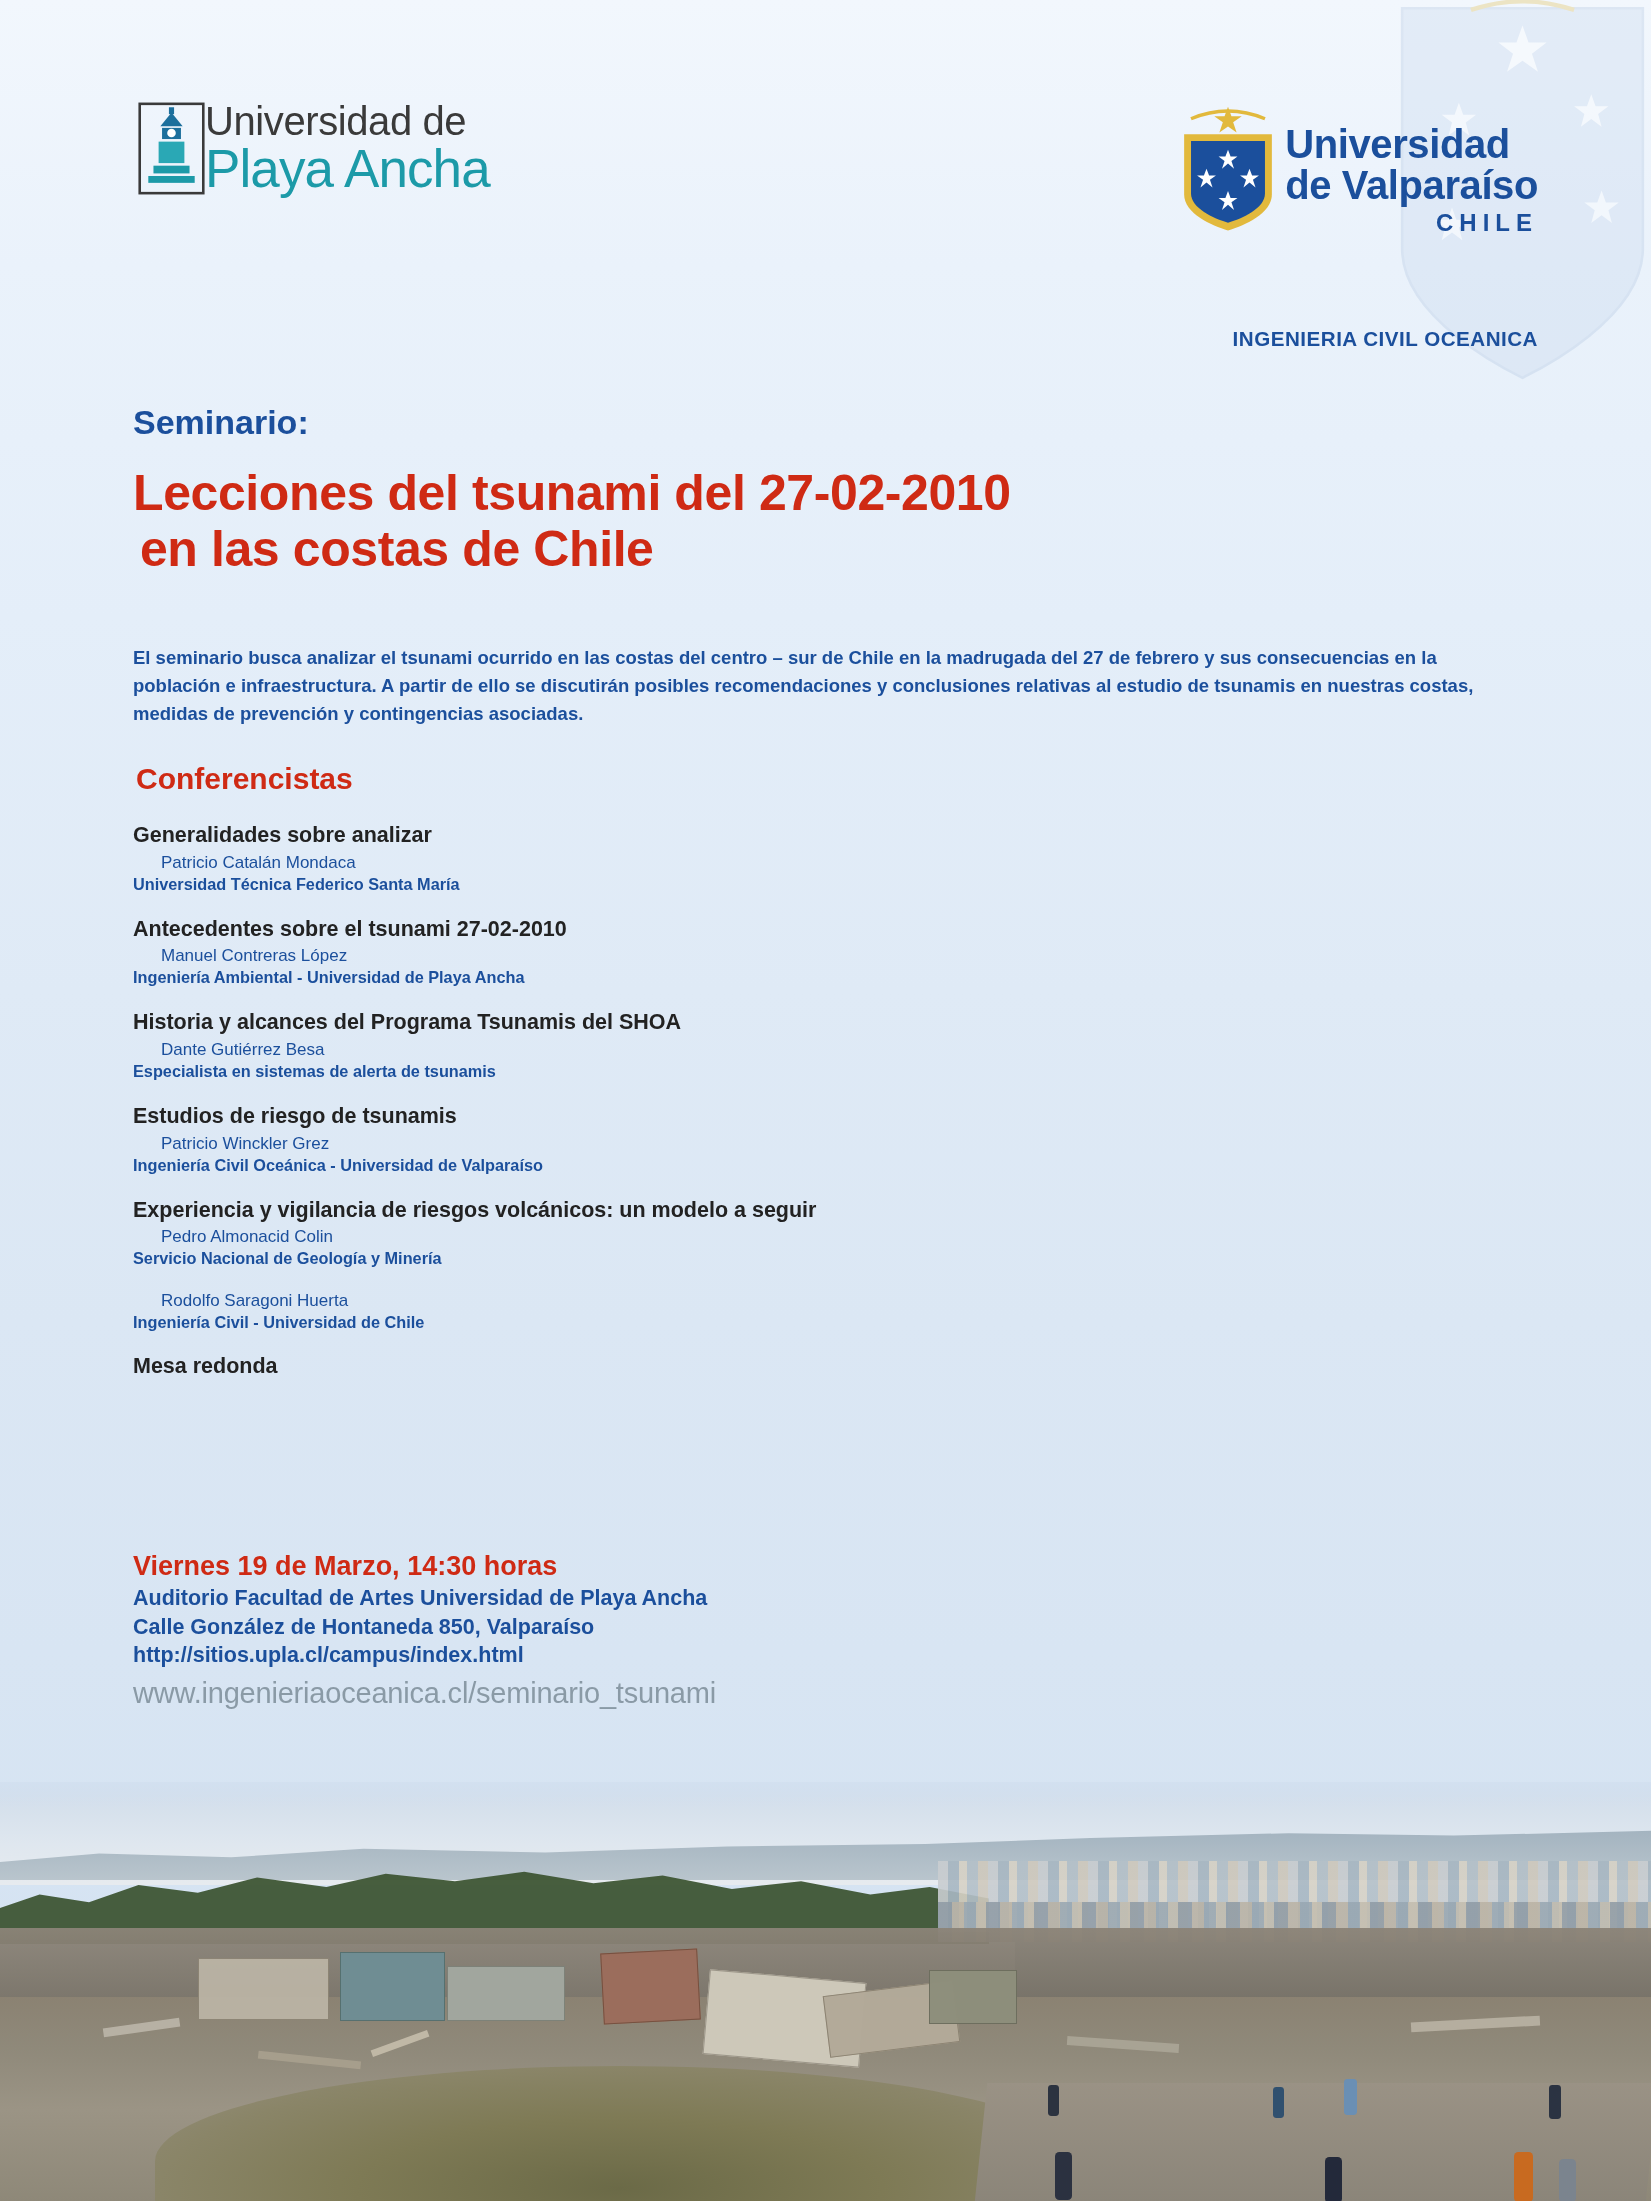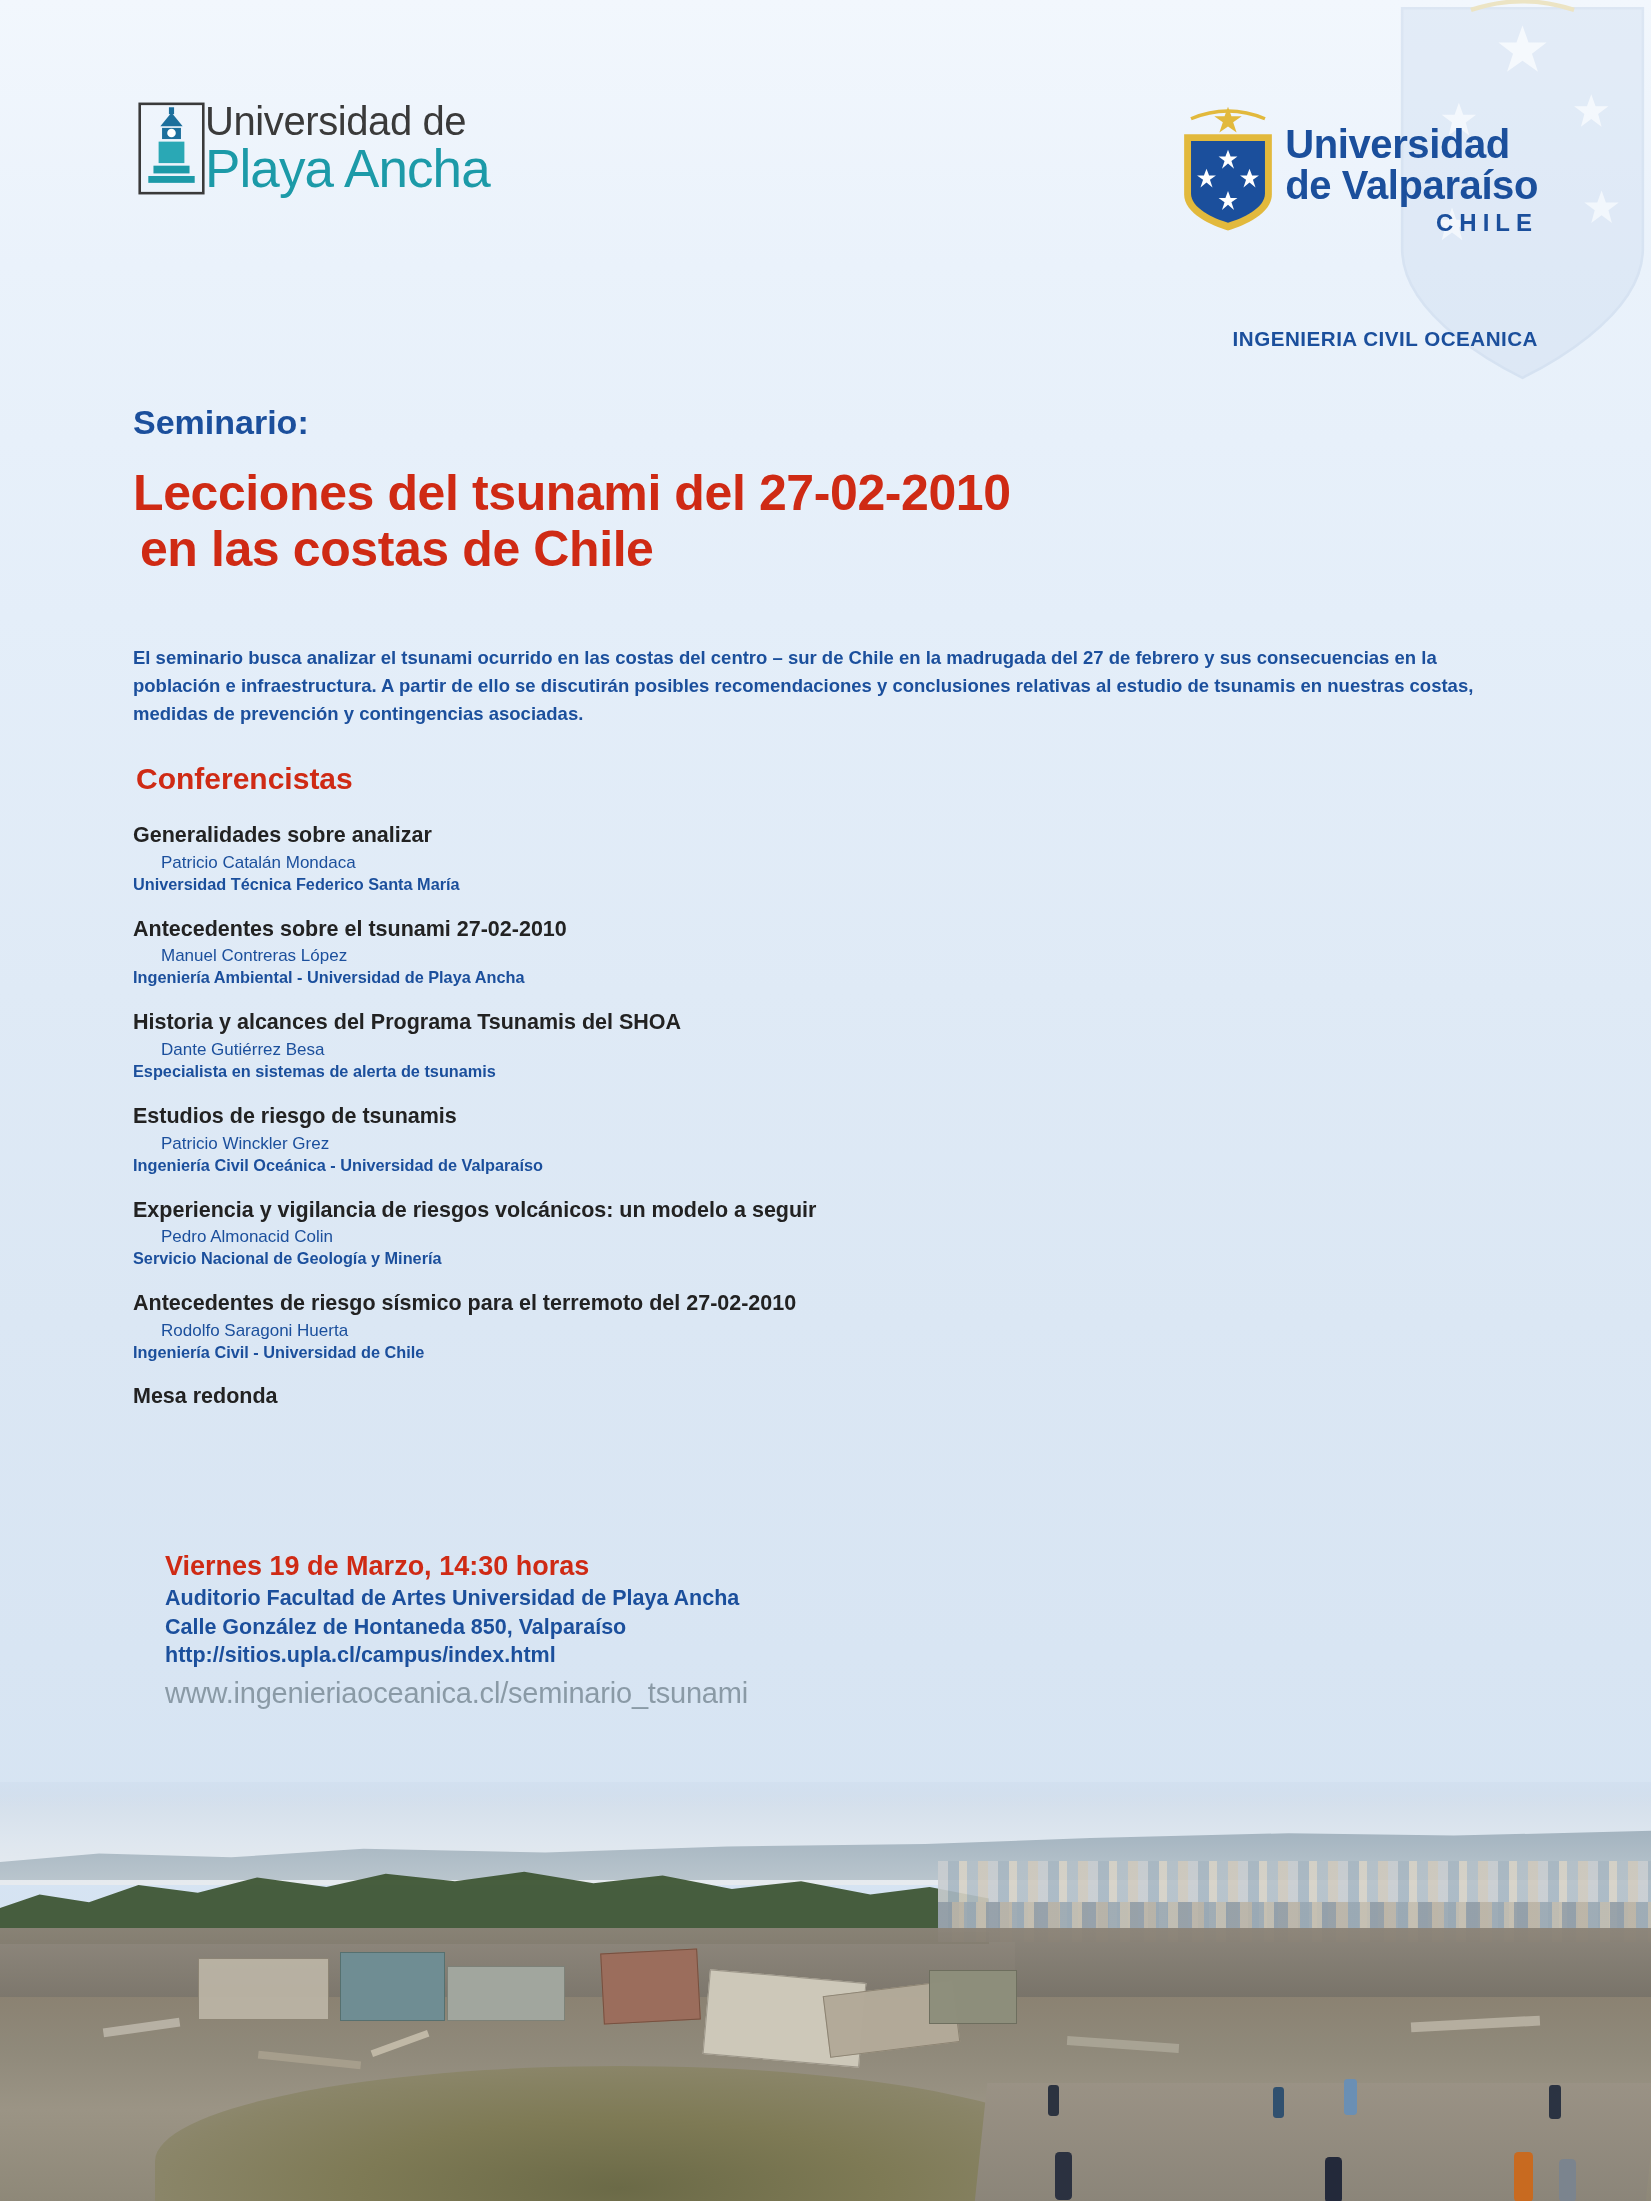--- a/index.html
+++ b/index.html
@@ -179,21 +179,20 @@
     font-weight: bold;
     color: #222222;
     margin-top: 10.3px;
   }
 
   .logistics {
     position: absolute;
     left: 133px;
     top: 1549px;
     width: 1205px;
-    margin-left: 32px;
   }
   .log-date {
     font-size: 27px;
     font-weight: bold;
     color: #cf2a14;
     line-height: 1.3;
   }
   .log-line {
     font-size: 21.5px;
     font-weight: bold;
@@ -379,21 +378,20 @@
       <div class="sp-topic">Estudios de riesgo de tsunamis</div>
       <div class="sp-name">Patricio Winckler Grez</div>
       <div class="sp-aff">Ingeniería Civil Oceánica - Universidad de Valparaíso</div>
     </div>
     <div class="speaker">
       <div class="sp-topic">Experiencia y vigilancia de riesgos volcánicos: un modelo a seguir</div>
       <div class="sp-name">Pedro Almonacid Colin</div>
       <div class="sp-aff">Servicio Nacional de Geología y Minería</div>
     </div>
     <div class="speaker">
-      <div class="sp-topic">Antecedentes de riesgo sísmico para el terremoto del 27-02-2010</div>
       <div class="sp-name">Rodolfo Saragoni Huerta</div>
       <div class="sp-aff">Ingeniería Civil - Universidad de Chile</div>
     </div>
     <div class="mesa">Mesa redonda</div>
   </div>
 
   <div class="logistics">
     <div class="log-date">Viernes 19 de Marzo, 14:30 horas</div>
     <div class="log-line">Auditorio Facultad de Artes Universidad de Playa Ancha</div>
     <div class="log-line">Calle González de Hontaneda 850, Valparaíso</div>

